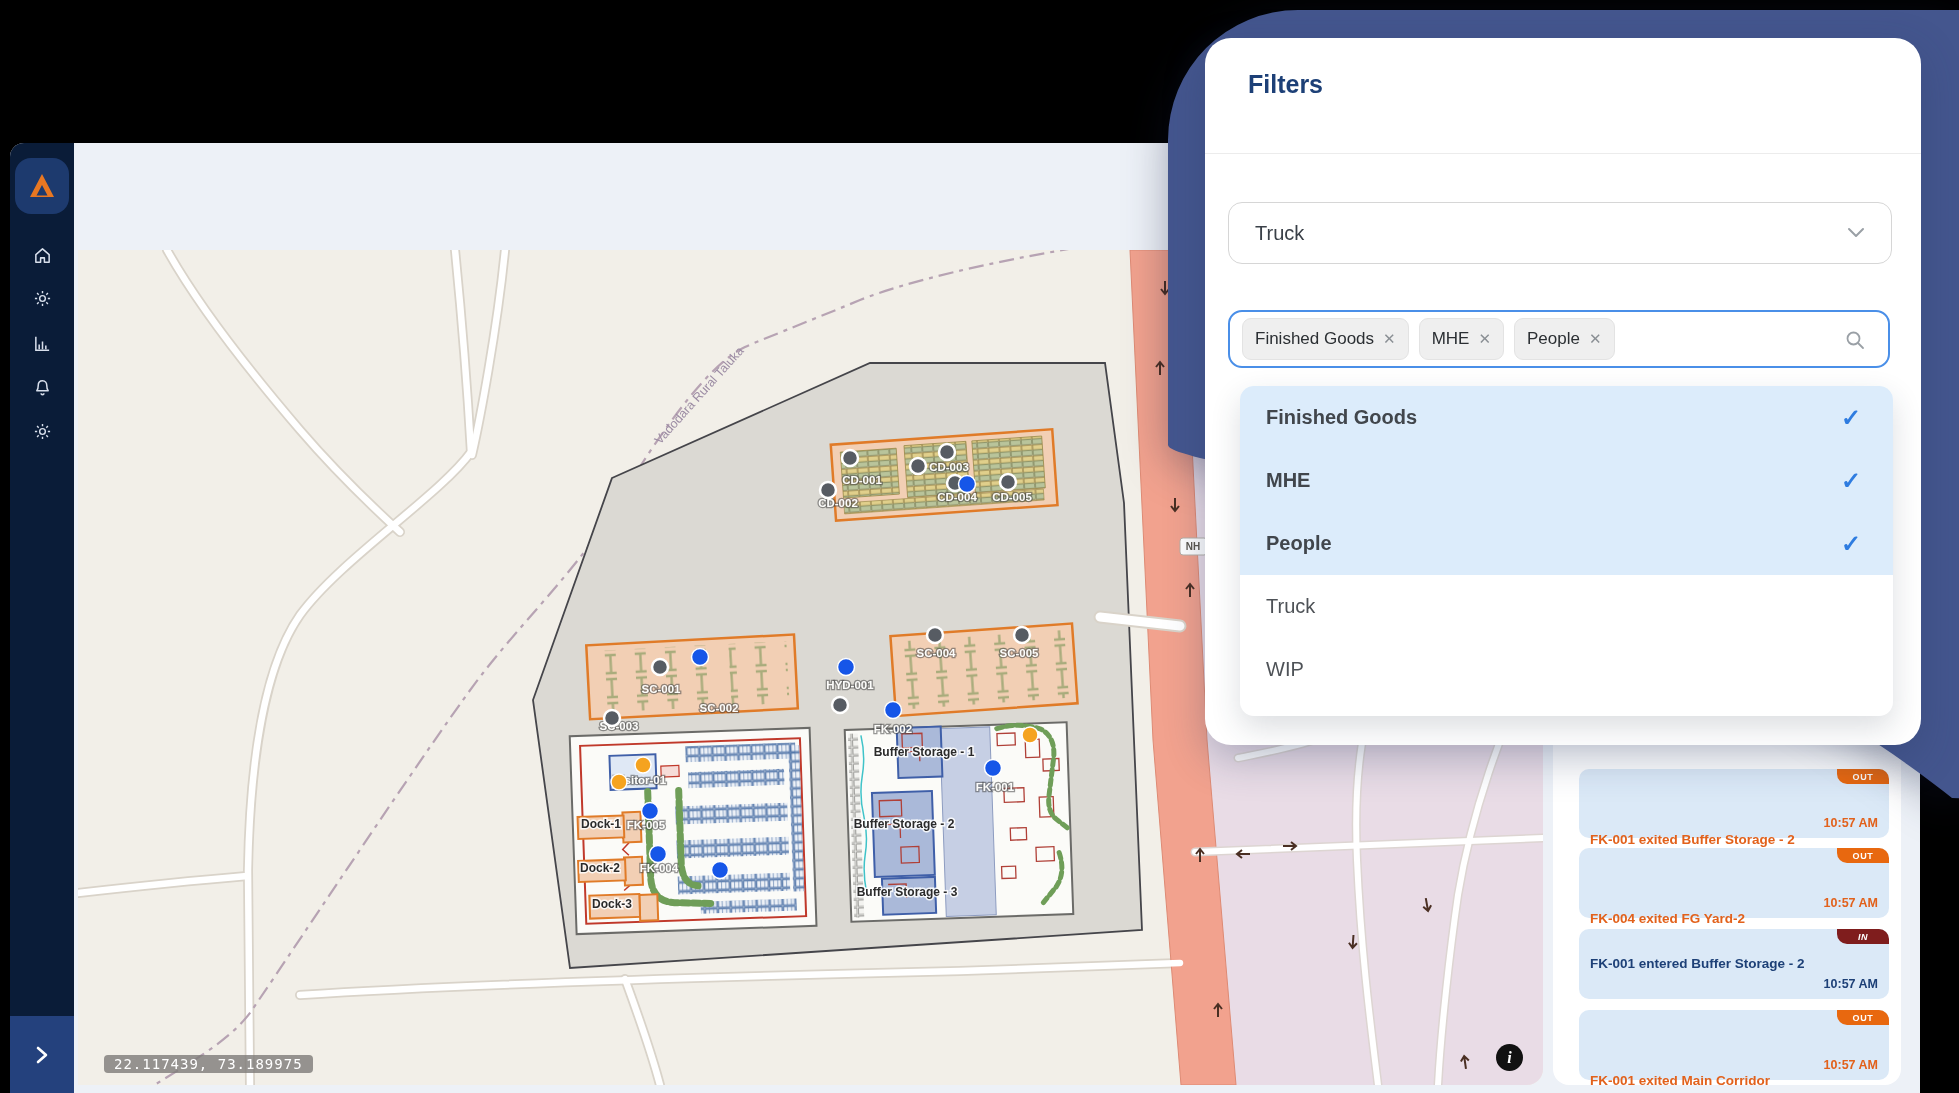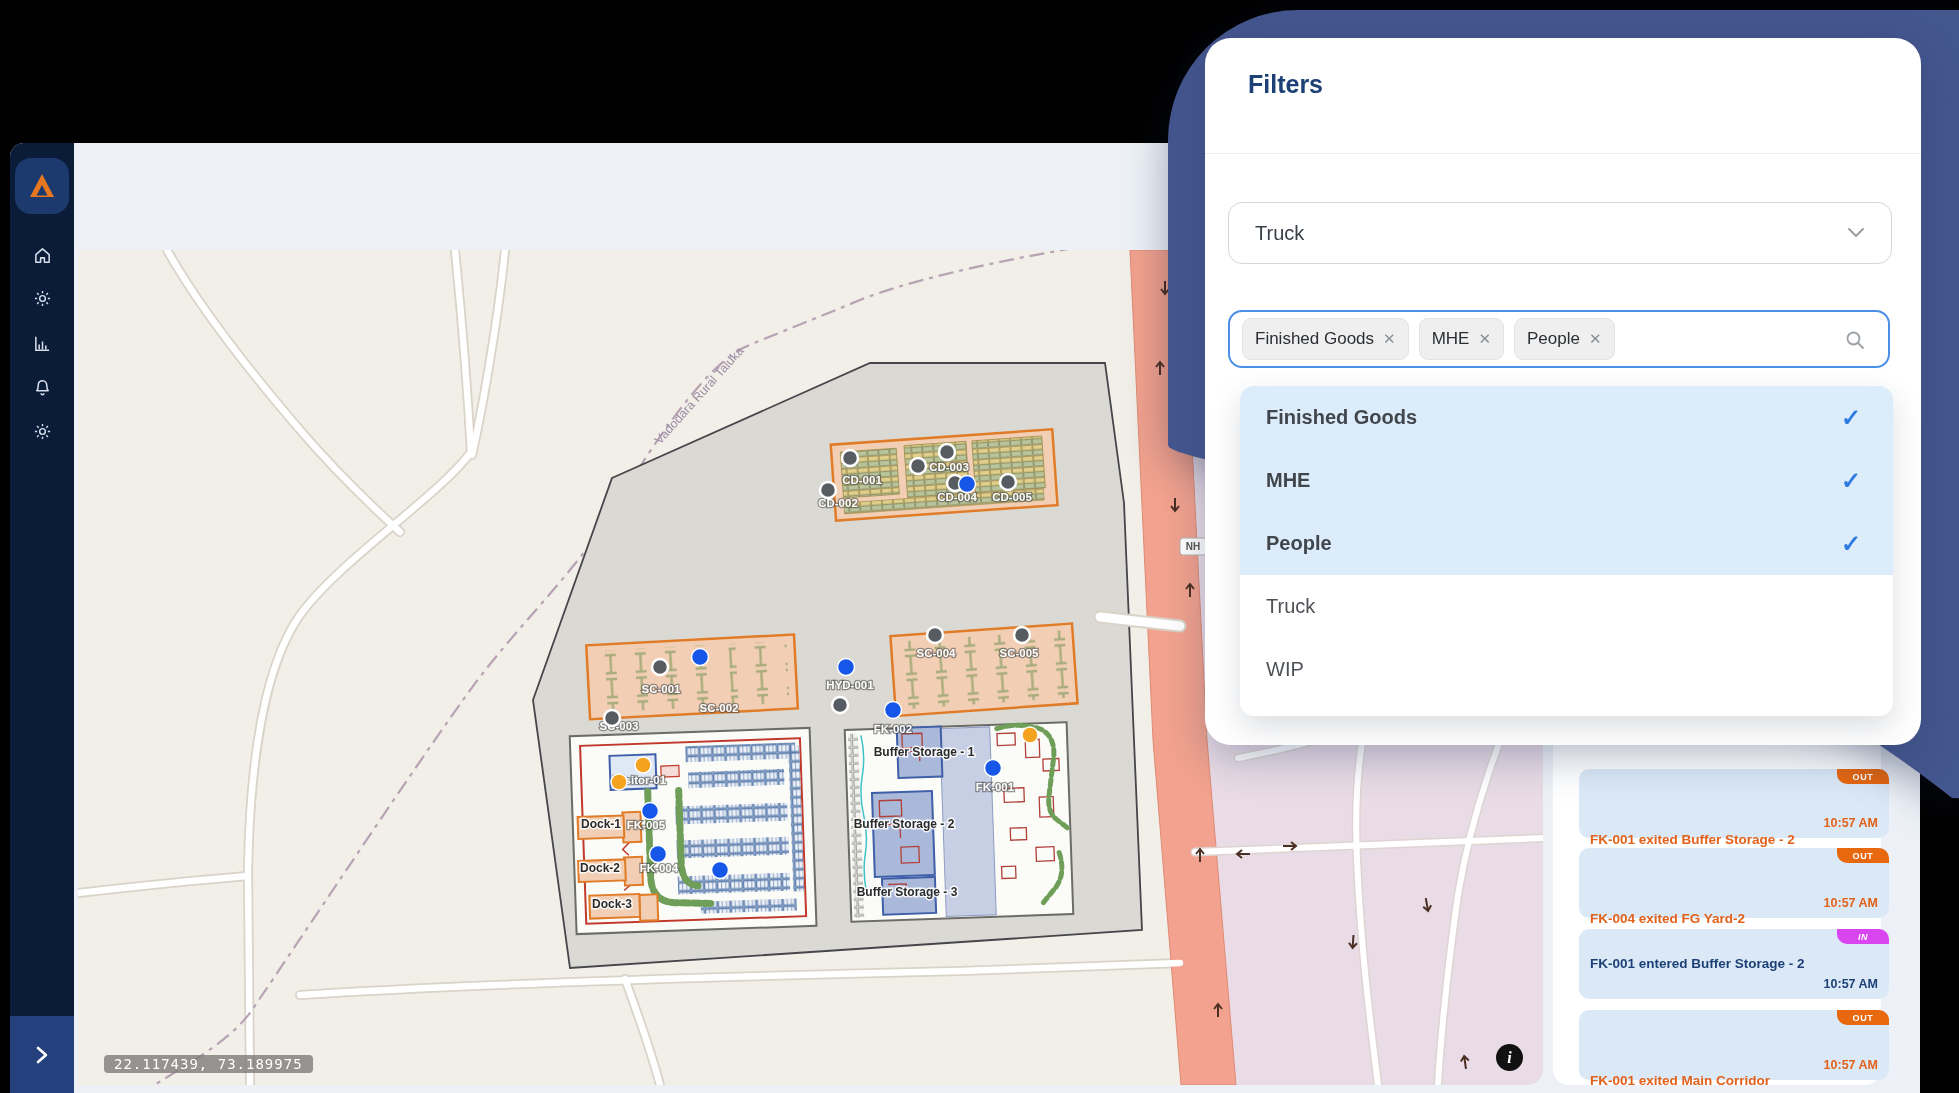--- a/index.html
+++ b/index.html
@@ -17,26 +17,26 @@
   .header{position:absolute;left:64px;top:0;right:0;height:107px;background:#fff;border-bottom:1px solid #e7e7e7;}
   .page-title{position:absolute;left:26px;top:0;height:107px;line-height:107px;font-size:24px;font-weight:700;color:#141414;}
   
   .map-area{position:absolute;left:68px;top:107px;width:1465px;height:835px;background:#f2efe8;
     border-radius:0 0 16px 0;overflow:hidden;cursor:grab;}
   .coord-badge{position:absolute;left:26px;bottom:12px;background:rgba(125,123,120,.8);color:#fff;
     font-family:"DejaVu Sans Mono","Liberation Mono",monospace;font-size:14px;padding:1px 10px;border-radius:4px;letter-spacing:1px;}
   .info-btn{position:absolute;right:20px;bottom:14px;width:27px;height:27px;border-radius:50%;background:#111;color:#fff;
     display:flex;align-items:center;justify-content:center;font-family:"Liberation Serif",serif;font-weight:700;font-size:16px;font-style:italic;cursor:pointer;}
   
-  .events-panel{position:absolute;left:1543px;top:460px;width:328px;height:482px;background:#fff;border-radius:16px;}
+  .events-panel{position:absolute;left:1543px;top:460px;width:328px;height:482px;background:#fff;border-radius:16px;padding-left:20px;}
   .event-card{position:absolute;left:26px;width:310px;border-radius:10px;background:#dbe9f7;cursor:pointer;}
   .event-badge{position:absolute;top:0;right:0;height:15px;min-width:34px;padding:0 9px;border-radius:0 10px 0 10px;
     color:#fff;font-size:9px;font-weight:700;letter-spacing:.6px;display:flex;align-items:center;justify-content:center;}
   .event-card.out .event-badge{background:#e8680f;}
-  .event-card.in  .event-badge{background:#d946ef;font-style:italic;}
+  .event-card.in  .event-badge{background:#7f1d1d;font-style:italic;}
   .event-title{position:absolute;left:11px;top:27px;right:10px;font-size:13.5px;font-weight:700;}
   .event-time{position:absolute;right:11px;bottom:8px;font-size:12.5px;font-weight:600;}
   .event-card.out .event-title,.event-card.out .event-time{color:#e2611b;margin-top:36px;}
   .event-card.in  .event-title,.event-card.in  .event-time{color:#1d4077;}
   
   .wrapper-svg{position:absolute;left:1130px;top:0;z-index:40;filter:drop-shadow(0 10px 22px rgba(20,30,60,.35));}
   .modal{position:absolute;left:1205px;top:38px;width:716px;height:707px;background:#fff;border-radius:26px;z-index:41;
     box-shadow:0 14px 40px rgba(40,55,95,.30);}
   .modal-title{position:absolute;left:43px;top:32px;font-size:25px;font-weight:700;color:#1d4077;}
   .modal-divider{position:absolute;left:0;right:0;top:115px;height:1px;background:#ececec;}

